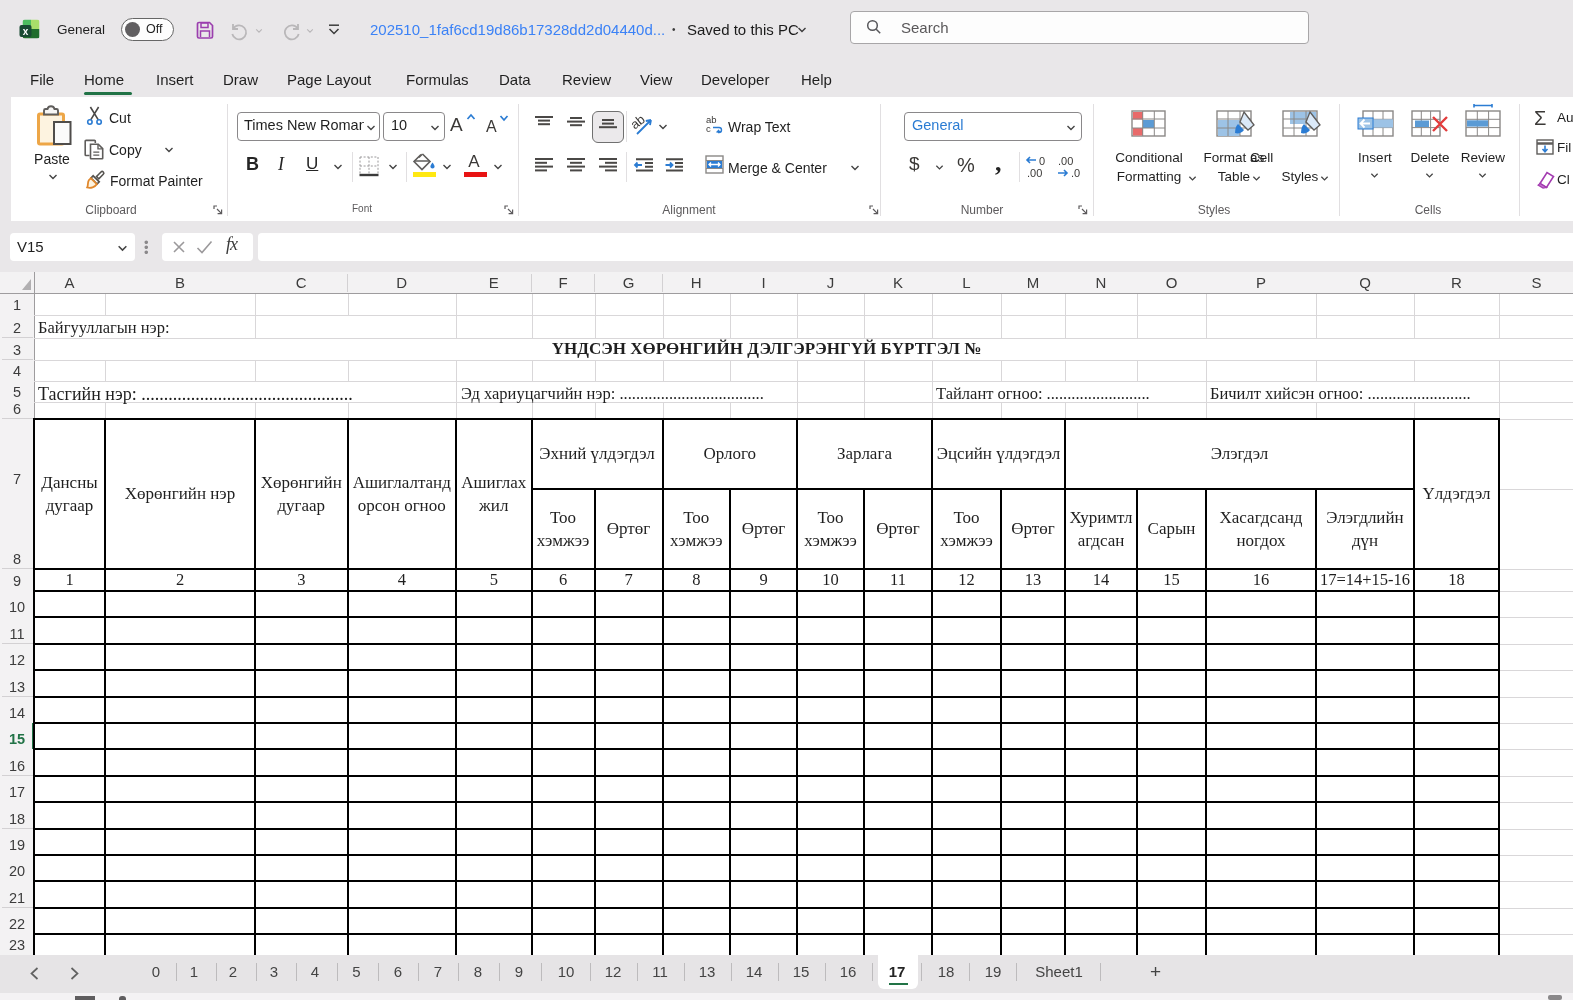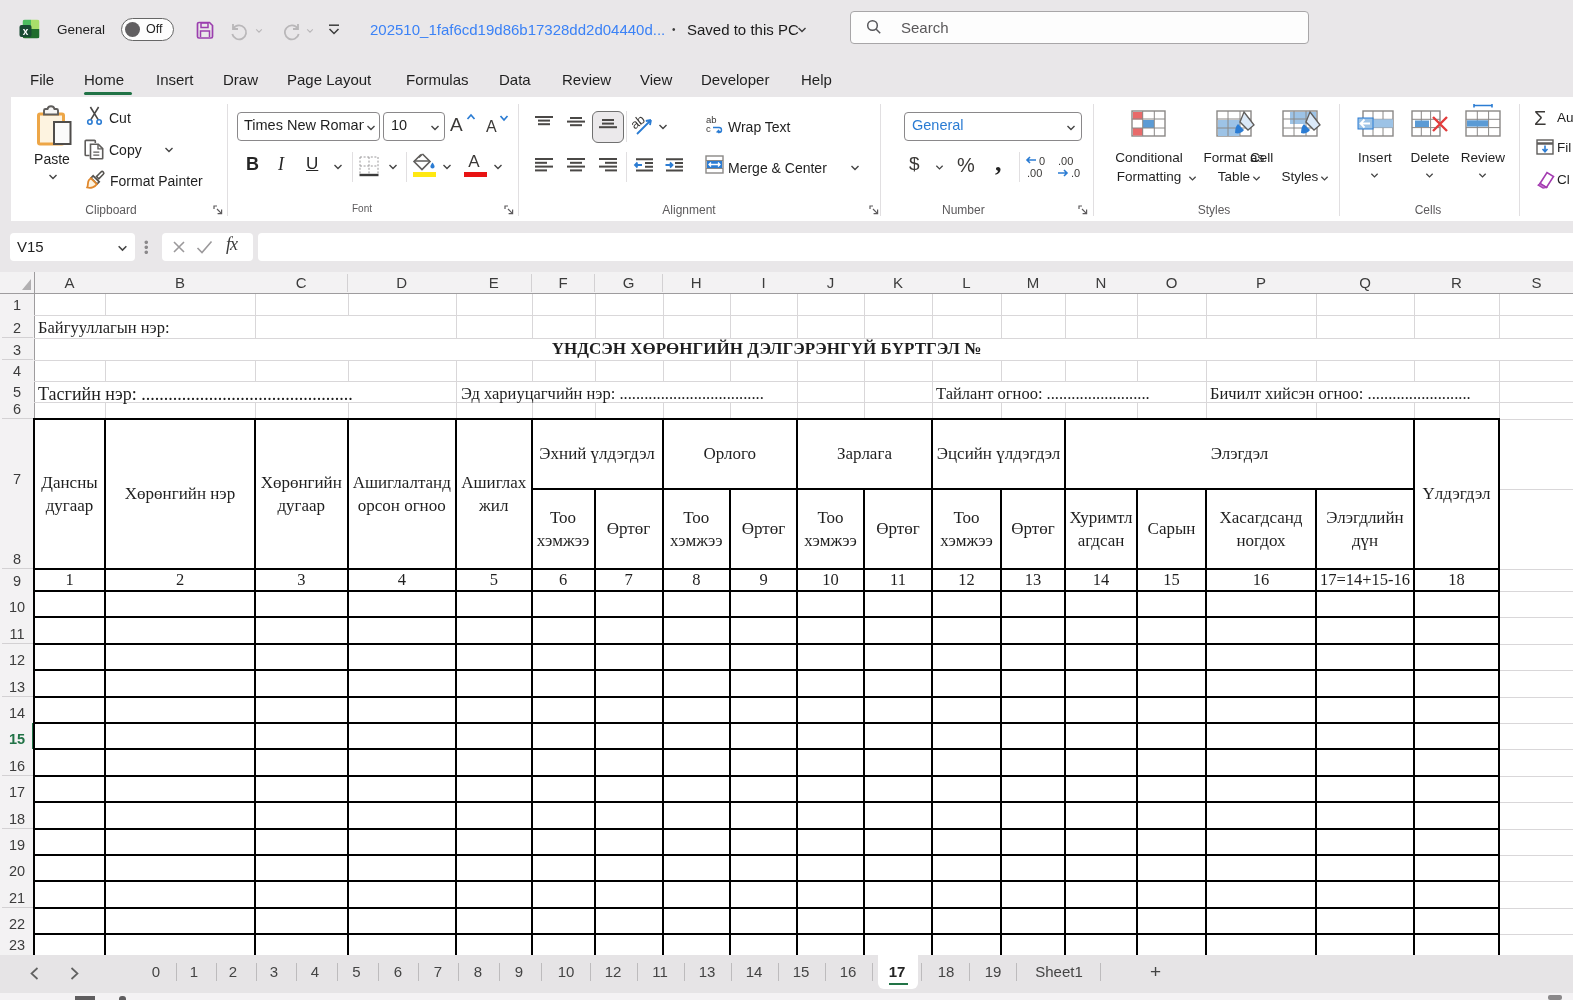--- a/index.html
+++ b/index.html
@@ -254,21 +254,21 @@
 <svg style="left:1025px;top:154px" width="24" height="25" viewBox="0 0 24 25">
 <path d="M2 6 h9 M5 3 L2 6 l3 3" stroke="#2b7cd3" stroke-width="1.6" fill="none"></path>
 <text x="14" y="11" font-size="11" fill="#3b3937" font-family="Liberation Sans">0</text>
 <text x="2" y="23" font-size="11" fill="#3b3937" font-family="Liberation Sans">.00</text>
   </svg>
 <svg style="left:1056px;top:154px" width="26" height="25" viewBox="0 0 26 25">
 <text x="2" y="11" font-size="11" fill="#3b3937" font-family="Liberation Sans">.00</text>
 <path d="M2 19 h9 M8 16 l3 3 -3 3" stroke="#2b7cd3" stroke-width="1.6" fill="none"></path>
 <text x="15" y="23" font-size="11" fill="#3b3937" font-family="Liberation Sans">.0</text>
   </svg>
-<div style="left:942px;top:203px;width:80px;height:14px;font-size:12px;color:#5c5a5c;text-align:left">Number</div>
+<div style="left:942px;top:203px;width:80px;height:14px;font-size:12px;color:#5c5a5c;text-align:center">Number</div>
 <svg style="left:1078px;top:205px" width="10" height="10" viewBox="0 0 10 10">
 <path d="M1 4 V1 h3 M4 4 L8.6 8.6 M8.6 4.6 v4 h-4" stroke="#5c5a5c" stroke-width="1.2" fill="none"></path>
   </svg>
 <svg style="left:1131px;top:110px" width="35" height="27" viewBox="0 0 35 27">
     <rect x="1" y="1" width="33" height="25" fill="#fff" stroke="#8a8886" stroke-width="1.4"></rect>
     <rect x="2" y="2" width="10" height="7.5" fill="#e86a6a"></rect>
     <rect x="2" y="18" width="10" height="7.5" fill="#e86a6a"></rect>
     <rect x="12" y="10" width="11" height="8" fill="#5b9bd5"></rect>
     <path d="M11.7 1 V26" stroke="#8a8886" stroke-width="1"></path>
     <path d="M23.3 1 V26" stroke="#8a8886" stroke-width="1"></path>

